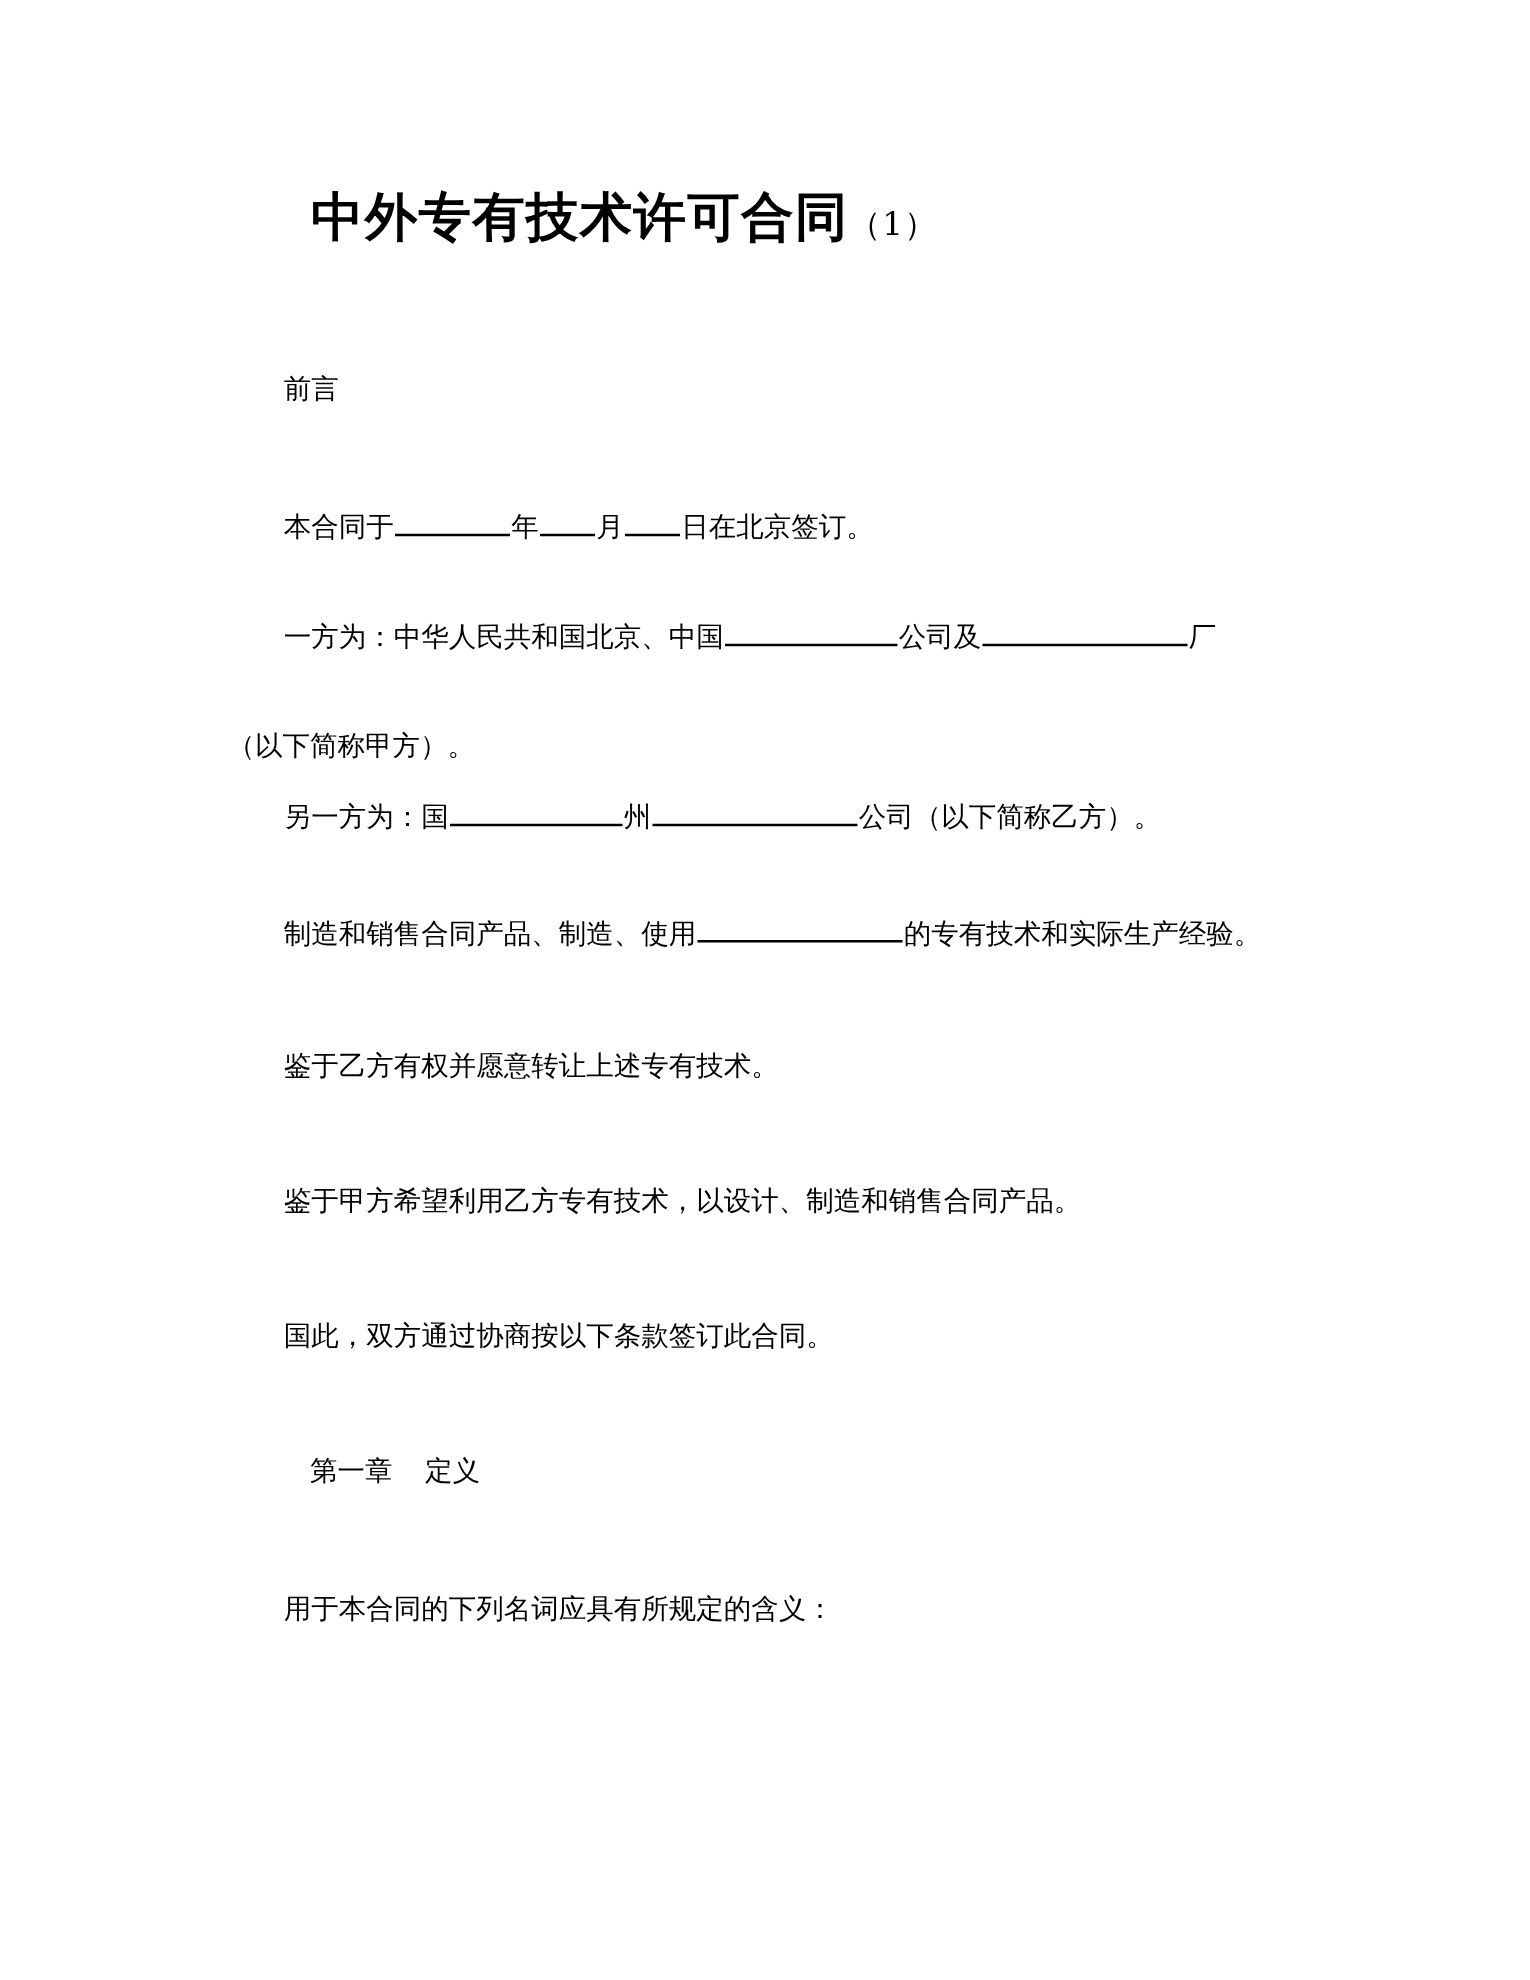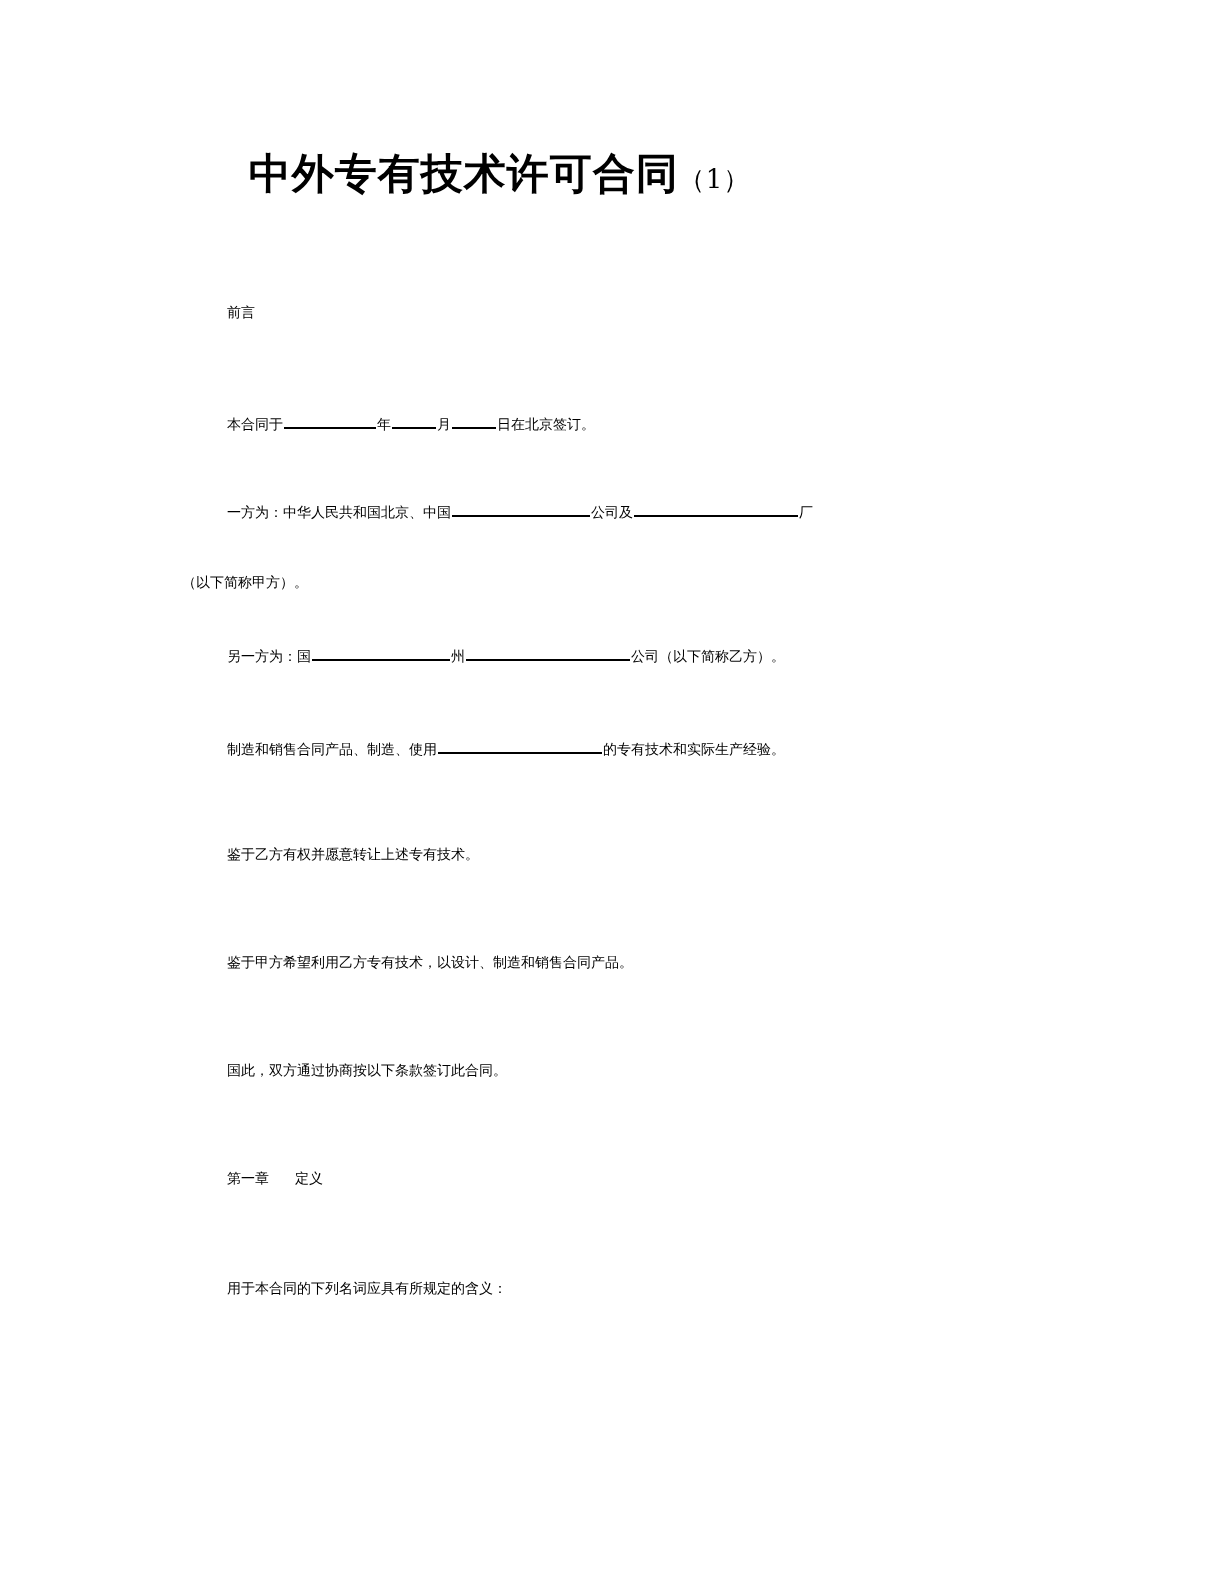--- a/index.html
+++ b/index.html
@@ -3,23 +3,23 @@
   <meta charset="utf-8">
   <style>
     html, body { margin: 0; padding: 0; background: #ffffff; }
     body { width: 1224px; height: 1584px; position: relative; overflow: hidden;
            font-family: "DejaVu Serif", "Liberation Serif", serif; color: #000; }
     .title { position: absolute; top: 146px; left: 0; width: 999px; text-align: center;
              font-family: "DejaVu Sans", "Liberation Sans", sans-serif; font-weight: bold;
              font-size: 42px; line-height: 56px; letter-spacing: 1px; }
     .title .suffix { font-family: "DejaVu Serif", "Liberation Serif", serif; font-weight: normal;
                      font-size: 26px; }
-    .p { position: absolute; font-size: 14px; line-height: 30px; white-space: nowrap; }
+    .p { position: absolute; font-size: 22px; line-height: 30px; white-space: nowrap; }
     .indent { left: 227px; }
-    .flush { left: 182px; }
+    .flush { left: 182px; margin-top: 16px; }
     .blank { display: inline-block; border-bottom: 2px solid #000; height: 22px;
              vertical-align: baseline; margin: 0 1px; }
   </style>
 </head>
 <body>
 
 <div>
 
   <div class="title">
     <span>中外专有技术许可合同</span><span class="suffix">（1）</span>
@@ -43,19 +43,19 @@
   <div class="p indent" style="top:730px;">
     <span>制造和销售合同产品、制造、使用</span><span class="blank" style="width:164px;"></span><span>的专有技术和实际生产经验。</span>
   </div>
 
   <div class="p indent" style="top:839px;">鉴于乙方有权并愿意转让上述专有技术。</div>
 
   <div class="p indent" style="top:947px;text-align:center;">鉴于甲方希望利用乙方专有技术，以设计、制造和销售合同产品。</div>
 
   <div class="p indent" style="top:1055px;">国此，双方通过协商按以下条款签订此合同。</div>
 
-  <div class="p indent" style="top:1163px;">
+  <div class="p indent" style="top:1163px;margin-left:21px;">
     <span>第一章</span><span style="display:inline-block;width:26px;"></span><span>定义</span>
   </div>
 
   <div class="p indent" style="top:1273px;">用于本合同的下列名词应具有所规定的含义：</div>
 
 </div>
 
 </body></html>

